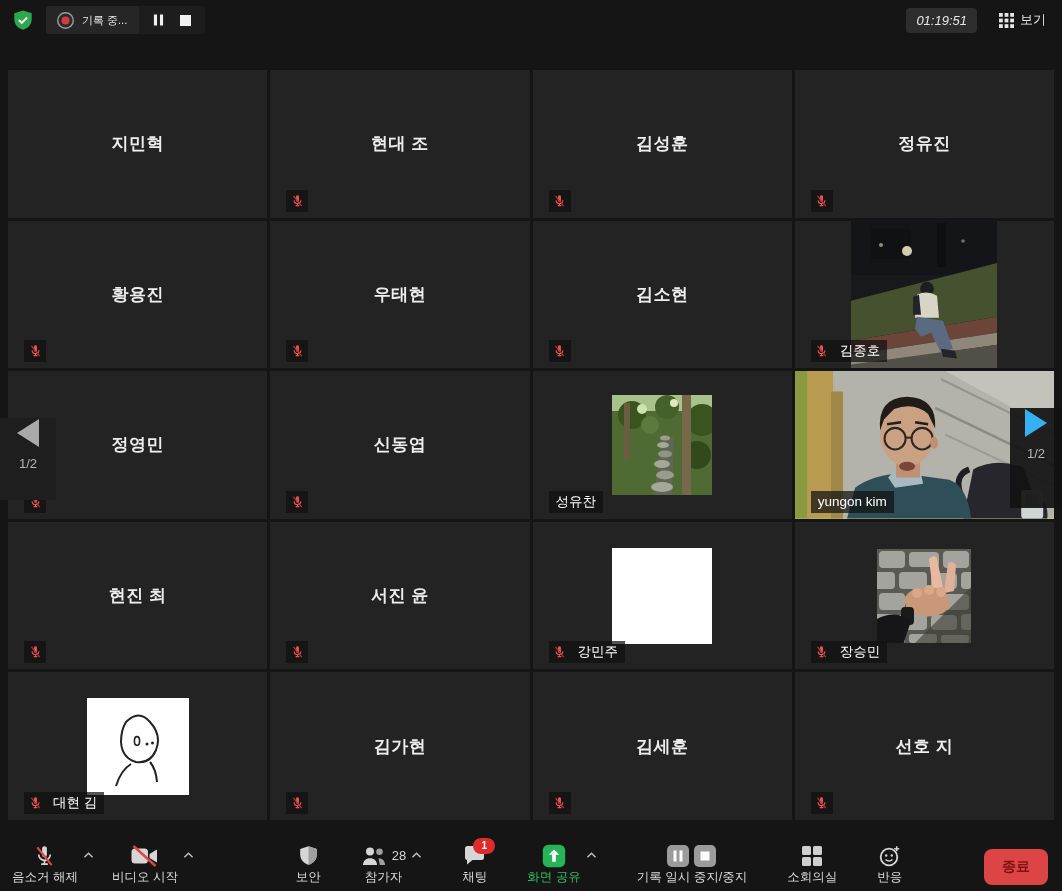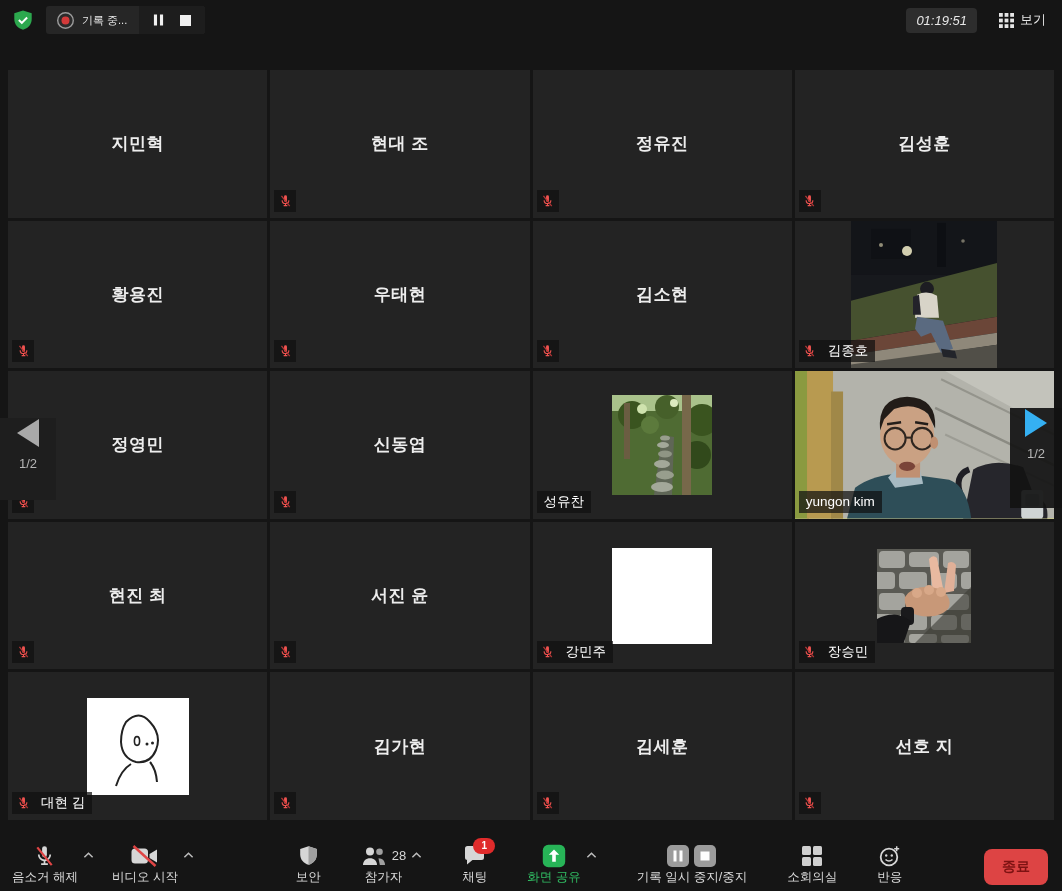--- a/index.html
+++ b/index.html
@@ -18,21 +18,21 @@
   
   .grid{position:absolute;top:70px;left:8px;width:1046px;height:750px;display:grid;
         grid-template-columns:repeat(4,1fr);grid-template-rows:repeat(5,1fr);gap:3px;}
   .tile{position:relative;background:#232323;overflow:hidden;}
   .tile.active{outline:3px solid #dfe05a;outline-offset:-3px;z-index:2;}
   .center-name{position:absolute;inset:0;display:flex;align-items:center;justify-content:center;
                font-size:17px;font-weight:700;color:#ededed;letter-spacing:.5px;}
   .avatar-holder{position:absolute;inset:0;display:flex;align-items:center;justify-content:center;}
   .avatar-holder.a-webcam svg{position:absolute;inset:0;width:100%;height:100%;}
   .avatar-holder.a-night-photo svg{height:100%;}
-  .chip{position:absolute;left:4px;bottom:6px;display:flex;align-items:center;z-index:3;}
+  .chip{position:absolute;left:16px;bottom:6px;display:flex;align-items:center;z-index:3;}
   .chip-mic{display:flex;align-items:center;justify-content:center;width:22px;height:22px;
             background:rgba(16,16,16,.72);}
   .chip-name{background:rgba(16,16,16,.72);color:#fff;font-size:13.5px;padding:3px 7px;line-height:16px;white-space:nowrap;}
   
   .page-nav{position:absolute;display:flex;flex-direction:column;align-items:center;justify-content:flex-start;
             gap:8px;cursor:pointer;z-index:4;}
   .page-nav.left{left:0;top:418px;width:56px;height:82px;background:#1e1e1e;}
   .page-nav.right{right:0;top:408px;width:52px;height:100px;background:rgba(18,18,18,.92);}
   .page-label{font-size:13px;color:#b5b5b5;}
   
@@ -130,37 +130,37 @@
               <path d="M12 16.8v3M8.6 20.6h6.8" stroke="#ef5350" stroke-width="2" fill="none"></path>
               <line x1="4.5" y1="2.5" x2="19.8" y2="21.5" stroke="#b33636" stroke-width="2.4"></line>
             </svg>
           </span>
 
     </div>
   </div>
 
   <div class="tile">
 
+    <div class="center-name">김성훈</div>
+    <div class="chip">
+      <span class="chip-mic">
+            <svg width="13" height="14" viewBox="0 0 24 24">
+              <path d="M9.3 4a2.7 2.7 0 0 1 5.4 0v7a2.7 2.7 0 0 1-5.4 0z" fill="#ef5350"></path>
+              <path d="M5.8 10.5a6.2 6.2 0 0 0 12.4 0" fill="none" stroke="#ef5350" stroke-width="2"></path>
+              <path d="M12 16.8v3M8.6 20.6h6.8" stroke="#ef5350" stroke-width="2" fill="none"></path>
+              <line x1="4.5" y1="2.5" x2="19.8" y2="21.5" stroke="#b33636" stroke-width="2.4"></line>
+            </svg>
+          </span>
+
+    </div>
+  </div>
+
+  <div class="tile">
+
     <div class="center-name">정유진</div>
-    <div class="chip">
-      <span class="chip-mic">
-            <svg width="13" height="14" viewBox="0 0 24 24">
-              <path d="M9.3 4a2.7 2.7 0 0 1 5.4 0v7a2.7 2.7 0 0 1-5.4 0z" fill="#ef5350"></path>
-              <path d="M5.8 10.5a6.2 6.2 0 0 0 12.4 0" fill="none" stroke="#ef5350" stroke-width="2"></path>
-              <path d="M12 16.8v3M8.6 20.6h6.8" stroke="#ef5350" stroke-width="2" fill="none"></path>
-              <line x1="4.5" y1="2.5" x2="19.8" y2="21.5" stroke="#b33636" stroke-width="2.4"></line>
-            </svg>
-          </span>
-
-    </div>
-  </div>
-
-  <div class="tile">
-
-    <div class="center-name">김성훈</div>
     <div class="chip">
       <span class="chip-mic">
             <svg width="13" height="14" viewBox="0 0 24 24">
               <path d="M9.3 4a2.7 2.7 0 0 1 5.4 0v7a2.7 2.7 0 0 1-5.4 0z" fill="#ef5350"></path>
               <path d="M5.8 10.5a6.2 6.2 0 0 0 12.4 0" fill="none" stroke="#ef5350" stroke-width="2"></path>
               <path d="M12 16.8v3M8.6 20.6h6.8" stroke="#ef5350" stroke-width="2" fill="none"></path>
               <line x1="4.5" y1="2.5" x2="19.8" y2="21.5" stroke="#b33636" stroke-width="2.4"></line>
             </svg>
           </span>
 

